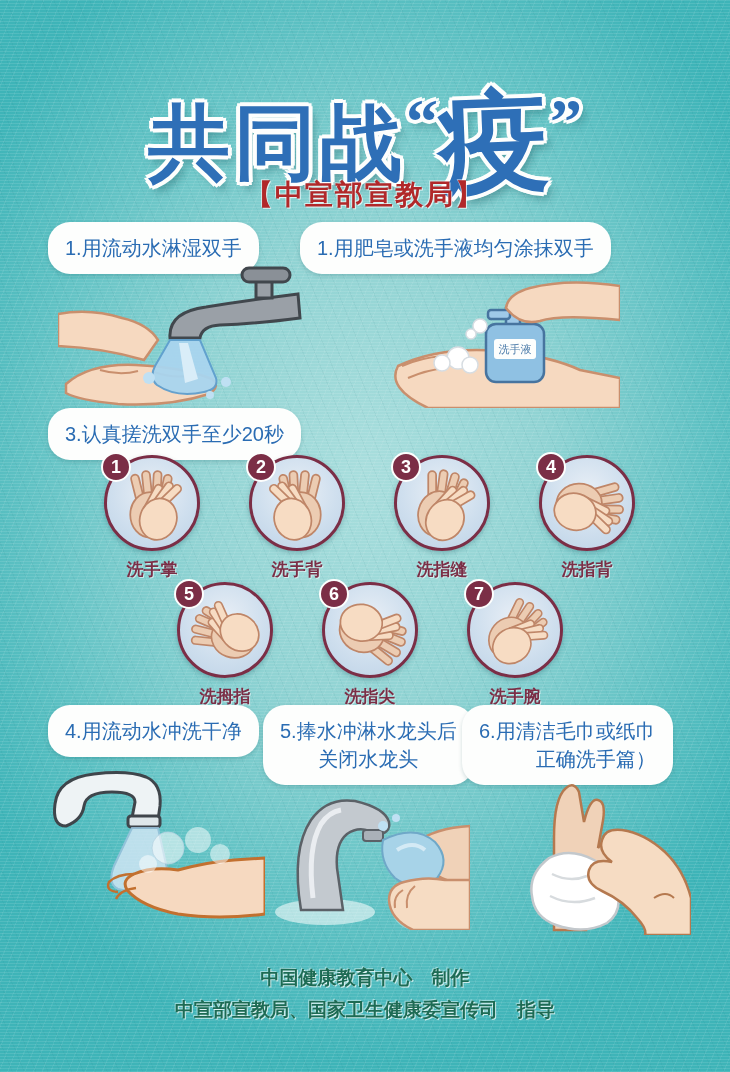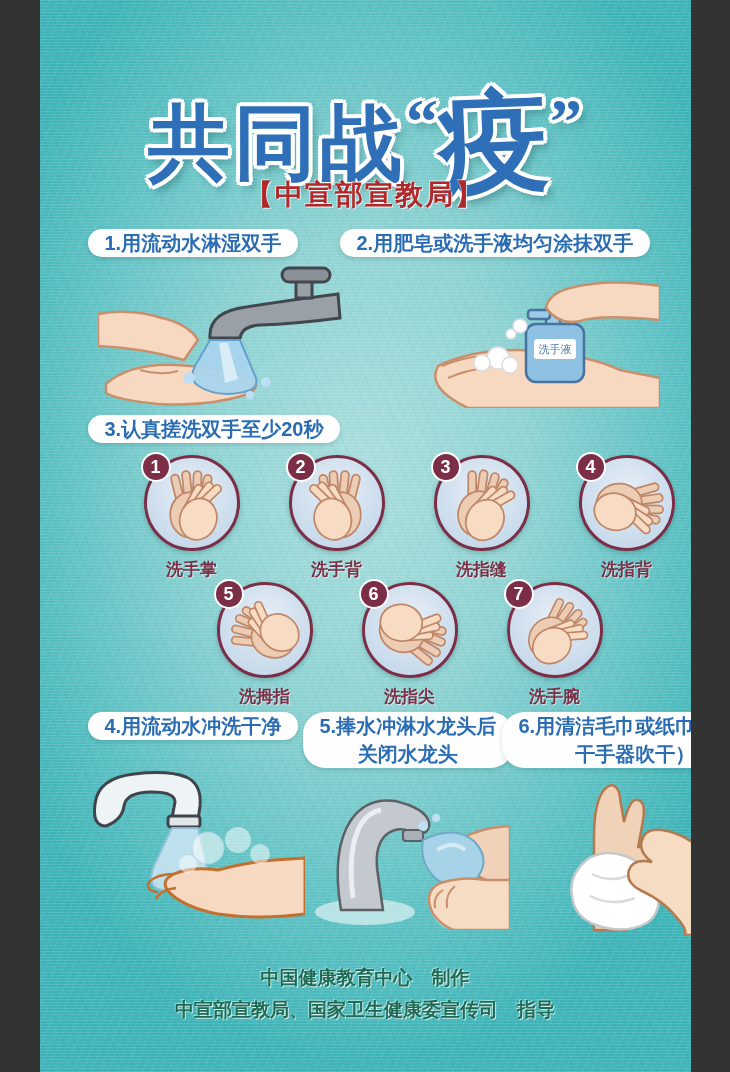--- a/index.html
+++ b/index.html
@@ -1,21 +1,21 @@
 <!DOCTYPE html>
 <html><head>
 <meta charset="utf-8">
 <style>
   * { margin: 0; padding: 0; box-sizing: border-box; }
   html, body { background: #333; }
   body { font-family: "Liberation Sans", sans-serif; }
 
   .poster {
     position: relative;
-    width: 651px;
+    width: 730px;
     height: 1072px;
     margin: 0 auto;
     overflow: hidden;
     background:
       repeating-linear-gradient(0deg, rgba(255,255,255,0.10) 0 1px, rgba(255,255,255,0) 1px 3px),
       repeating-linear-gradient(112deg, rgba(255,255,255,0.07) 0 1px, rgba(255,255,255,0) 1px 8px),
       repeating-linear-gradient(68deg, rgba(10,90,100,0.05) 0 1px, rgba(255,255,255,0) 1px 11px),
       radial-gradient(ellipse 62% 55% at 50% 44%, #a9dedd 0%, #90d3d3 40%, #63c3c5 72%, #3eb4b8 100%);
   }
 
@@ -47,28 +47,27 @@
     letter-spacing: 2px;
     color: #b1282a;
     text-shadow: 1px 1px 0 rgba(255,255,255,0.75), -1px -1px 0 rgba(255,255,255,0.6);
   }
 
   
   .pill {
     position: absolute;
     background: #fdfefd;
     border-radius: 22px;
-    padding: 0 17px;
+    padding: 12px 17px;
     color: #2a6cb3;
-    font-weight: bold;
+    font-weight: normal;
     font-size: 20px;
     line-height: 28px;
     white-space: nowrap;
     box-shadow: 0 2px 4px rgba(0,70,80,0.18);
-    margin-top: 7px;
   }
   .pill-1 { left: 48px;  top: 222px; }
   .pill-2 { left: 300px; top: 222px; }
   .pill-3 { left: 48px;  top: 408px; }
   .pill-4 { left: 48px;  top: 705px; }
   .pill-5 { left: 263px; top: 705px; text-align: center; }
   .pill-6 { left: 462px; top: 705px; text-align: right; }
 
   
   .illus { position: absolute; }
@@ -176,21 +175,21 @@
 
   <div class="title-row">
     <span class="title-main">共同战</span>
       <span class="title-quote">“</span>
       <span class="title-yi">疫</span>
       <span class="title-quote">”</span>
   </div>
   <div class="subtitle">【中宣部宣教局】</div>
 
   <div class="pill pill-1">1.用流动水淋湿双手</div>
-  <div class="pill pill-2">2.用肥皂或洗手液均匀涂抹双手</div>
+  <div class="pill pill-2">1.用肥皂或洗手液均匀涂抹双手</div>
 
   <div class="illus illus-1">
     <svg width="252" height="142" viewBox="0 0 252 142">
       <path d="M0,48 Q32,42 64,52 Q90,58 100,74 L86,94 Q46,82 0,80 Z" fill="#f6d9c0" stroke="#c98f6d" stroke-width="2.5"></path>
       <path d="M8,118 Q32,97 78,99 Q124,101 154,113 Q163,120 151,128 Q110,141 60,138 Q20,134 8,127 Z" fill="#f6d9c0" stroke="#c98f6d" stroke-width="2.5"></path>
       <path d="M42,104 Q62,110 80,105 M96,106 Q113,112 129,110" stroke="#c98f6d" stroke-width="2" fill="none"></path>
       <path d="M240,28 L242,52 Q196,58 162,59 Q144,60 142,72 L112,72 Q110,46 148,41 Q192,34 240,28 Z" fill="#9aa0a7" stroke="#41474d" stroke-width="3"></path>
       <rect x="198" y="14" width="16" height="18" fill="#9aa0a7" stroke="#41474d" stroke-width="3"></rect>
       <rect x="184" y="2" width="48" height="14" rx="7" fill="#8a9097" stroke="#41474d" stroke-width="3"></rect>
       <path d="M112,74 L142,74 L158,112 Q161,123 146,126 Q118,132 99,119 Q91,112 97,100 Z" fill="#a9d5ef" stroke="#5f9fce" stroke-width="2" opacity="0.95"></path>
@@ -291,21 +290,21 @@
     <div class="scrub-label">洗手腕</div>
   </div>
 
   <div class="pill pill-4">4.用流动水冲洗干净</div>
   <div class="pill pill-5">
     <div>5.捧水冲淋水龙头后</div>
     <div>关闭水龙头</div>
   </div>
   <div class="pill pill-6">
     <div>6.用清洁毛巾或纸巾</div>
-    <div>干手器吹干）</div>
+    <div>正确洗手篇）</div>
   </div>
 
   <div class="illus illus-4">
     <svg width="217" height="167" viewBox="0 0 217 167">
       <path d="M18,64 Q4,64 7,42 Q10,16 46,12 Q80,8 98,15 Q114,22 112,44 L110,58 L84,56 L87,40 Q87,30 64,30 Q38,30 36,44 Q34,58 18,64 Z" fill="#eef3f5" stroke="#3f454b" stroke-width="3"></path>
       <rect x="80" y="54" width="32" height="11" rx="3" fill="#dfe7ea" stroke="#3f454b" stroke-width="3"></rect>
       <path d="M84,66 L110,66 L122,120 Q100,135 70,127 Q59,122 66,104 Z" fill="#cfe6f4" opacity="0.85" stroke="#9cc4de" stroke-width="2"></path>
       <path d="M217,96 L217,152 Q170,158 130,152 Q94,145 79,128 Q73,118 86,112 Q104,104 130,108 Q160,100 186,98 Z" fill="#f6d9c0" stroke="#c2702f" stroke-width="3"></path>
       <path d="M86,112 Q69,112 61,120 Q57,129 70,130 M88,126 Q72,128 68,137" stroke="#c2702f" stroke-width="2.5" fill="none"></path>
       <circle cx="120" cy="86" r="16" fill="rgba(255,255,255,0.55)" stroke="rgba(180,210,225,0.8)"></circle>

